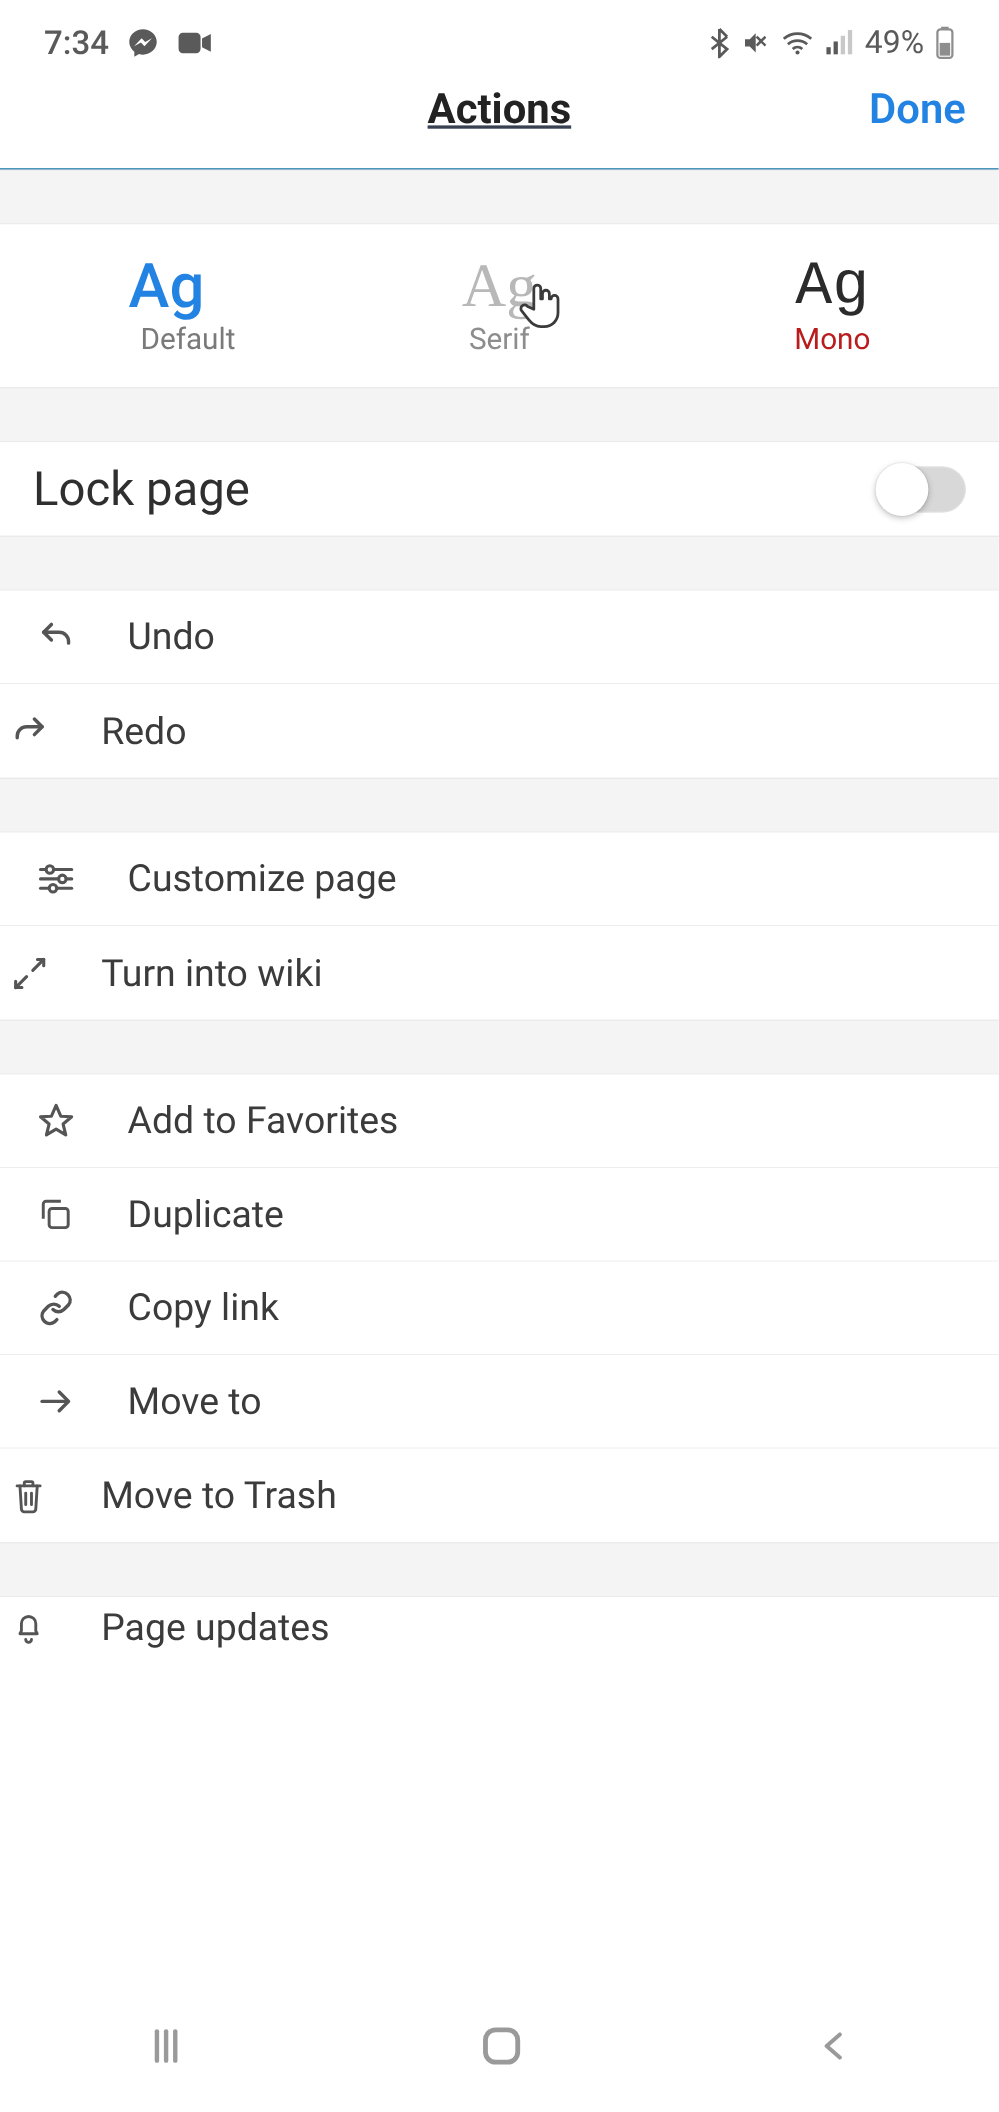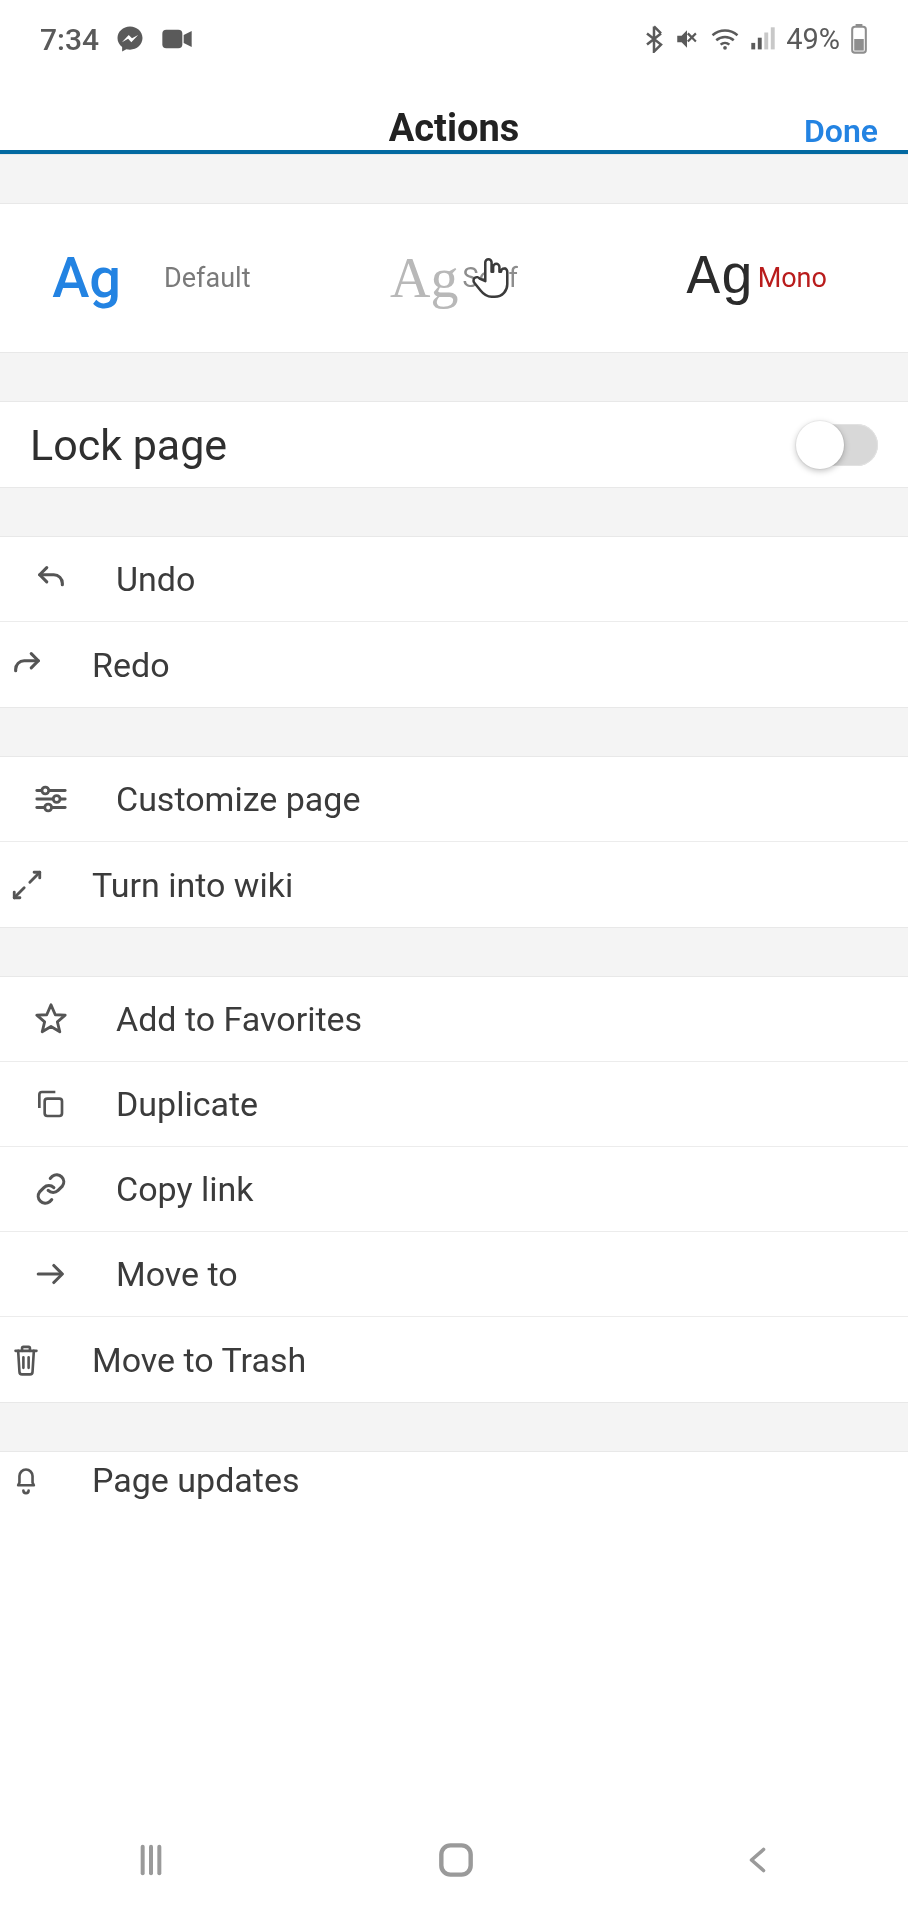--- a/index.html
+++ b/index.html
@@ -5,30 +5,30 @@
   * { margin:0; padding:0; box-sizing:border-box; -webkit-font-smoothing:antialiased; }
   html,body { width:908px; height:1920px; font-family:-apple-system, Roboto, "Helvetica Neue", Arial, sans-serif; background:#fff; color:#374151; overflow:hidden; }
 
   
   .status-bar { height:78px; display:flex; align-items:center; justify-content:space-between; padding:0 40px; font-size:30px; color:#5a5a5a; }
   .sb-left { display:flex; align-items:center; gap:16px; font-weight:500; }
   .sb-right { display:flex; align-items:center; gap:10px; }
   .sb-icon svg { display:block; }
 
   
-  .header { height:76px; display:flex; align-items:flex-end; justify-content:center; position:relative; border-bottom:4px solid #0369a1; }
+  .header { height:76px; display:flex; align-items:flex-start; justify-content:center; position:relative; border-bottom:1px solid #0369a1;text-decoration:underline; }
   .header-title { font-size:38px; font-weight:700; color:#222; }
-  .header-done { position:absolute; right:30px; font-size:32px; font-weight:600; color:#2383e2; }
+  .header-done { position:absolute; right:30px; font-size:38px; font-weight:600; color:#2383e2; }
 
   
   .gap-sm { height:50px; background:#f4f4f4; border-top:1px solid #e8e8e8; border-bottom:1px solid #e8e8e8; }
 
   
   .font-picker { height:148px; display:flex; background:#fff; }
-  .font-opt { flex:1; display:flex; flex-direction:row; align-items:center; justify-content:center; gap:4px; position:relative; }
+  .font-opt { flex:1; display:flex; flex-direction:column; align-items:center; justify-content:center; gap:4px; position:relative; }
   .font-sample { font-size:56px; line-height:1; }
   .font-label { font-size:27px; color:#8d8d8d; }
   .font-opt.selected .font-sample { color:#2383e2; font-weight:500; }
   .font-opt.selected .font-label { color:#7a7a7a;margin-left:39px; }
   .font-opt.unselected .font-sample { color:#b8b8b8; }
   .font-opt.serif .font-sample { font-family:Georgia, "Times New Roman", serif; }
   .font-opt.mono .font-sample { font-family:"Courier New", monospace; color:#2b2b2b; font-weight:500; }
   .font-opt.mono .font-label { color:#b91c1c; }
   .cursor-hand { position:absolute; top:52px; left:50%; margin-left:16px; }
 

